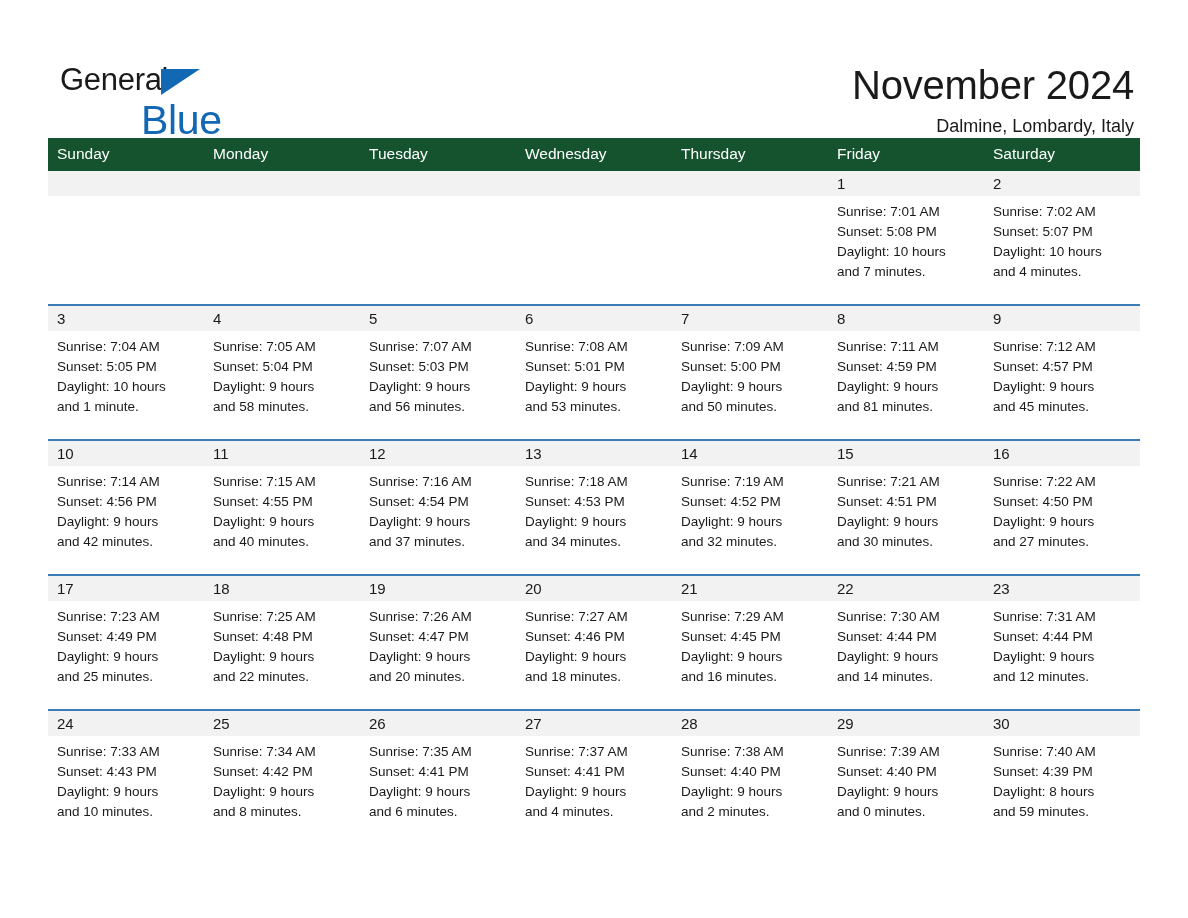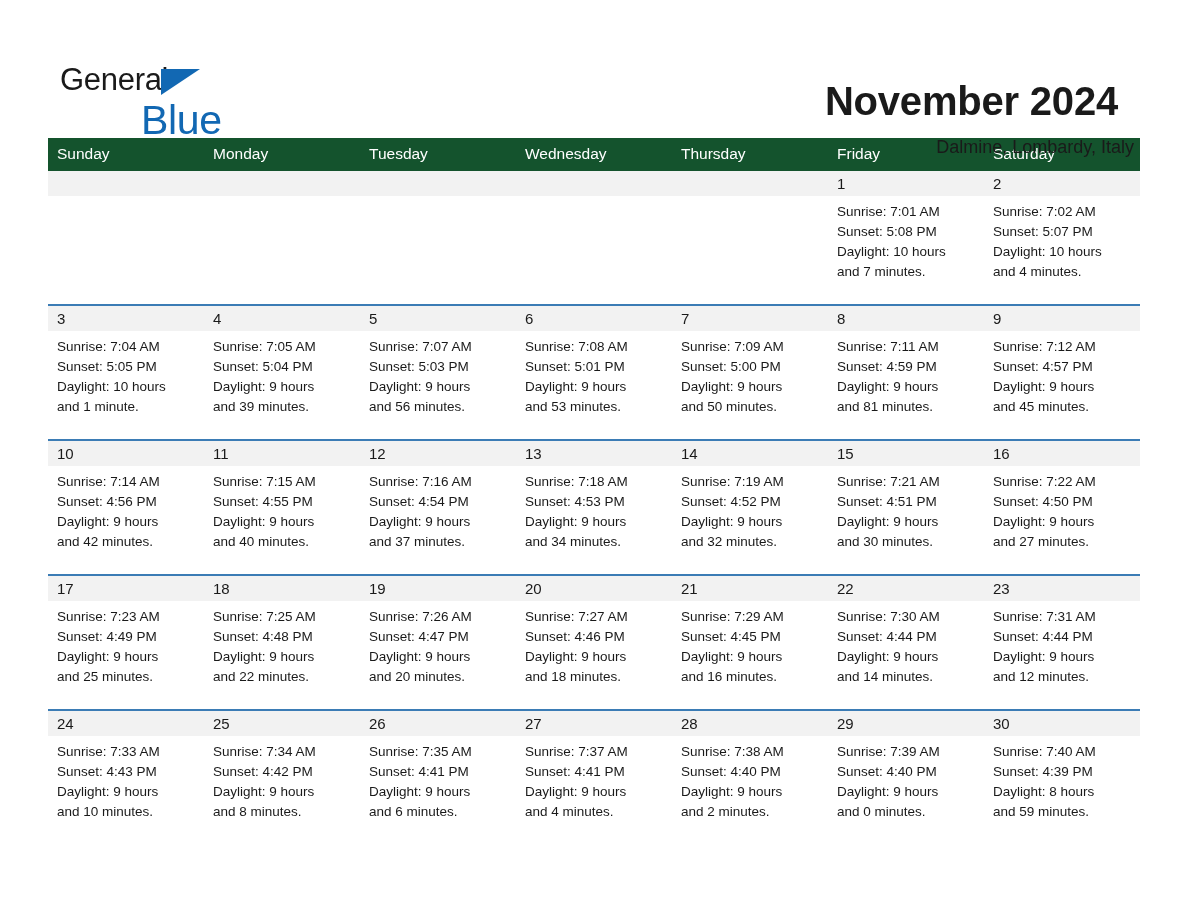--- a/index.html
+++ b/index.html
@@ -63,25 +63,25 @@
     margin-top: 2px;
   }
   .title-block {
     position: absolute;
     right: 6px;
     top: 48px;
     text-align: right;
   }
   .cal-title {
     font-size: 40px;
-    font-weight: bold;
+    font-weight: normal;
     color: #1a1a1a;
     letter-spacing: -0.2px;
     line-height: 1.05;
-    margin: 16px;
+    margin: 0;
   }
   .cal-subtitle {
     font-size: 18px;
     font-weight: normal;
     color: #1a1a1a;
     margin: 11px 0 0 0;
     line-height: 1.1;
   }
 
   
@@ -234,21 +234,21 @@
               </div>
             </div>
           </td>
           <td>
             <div class="daycell">
               <div class="daynum-band">4</div>
               <div class="details">
                 <div>Sunrise: 7:05 AM</div>
                 <div>Sunset: 5:04 PM</div>
                 <div>Daylight: 9 hours</div>
-                <div>and 39 minutes.</div>
+                <div>and 58 minutes.</div>
               </div>
             </div>
           </td>
           <td>
             <div class="daycell">
               <div class="daynum-band">5</div>
               <div class="details">
                 <div>Sunrise: 7:07 AM</div>
                 <div>Sunset: 5:03 PM</div>
                 <div>Daylight: 9 hours</div>

